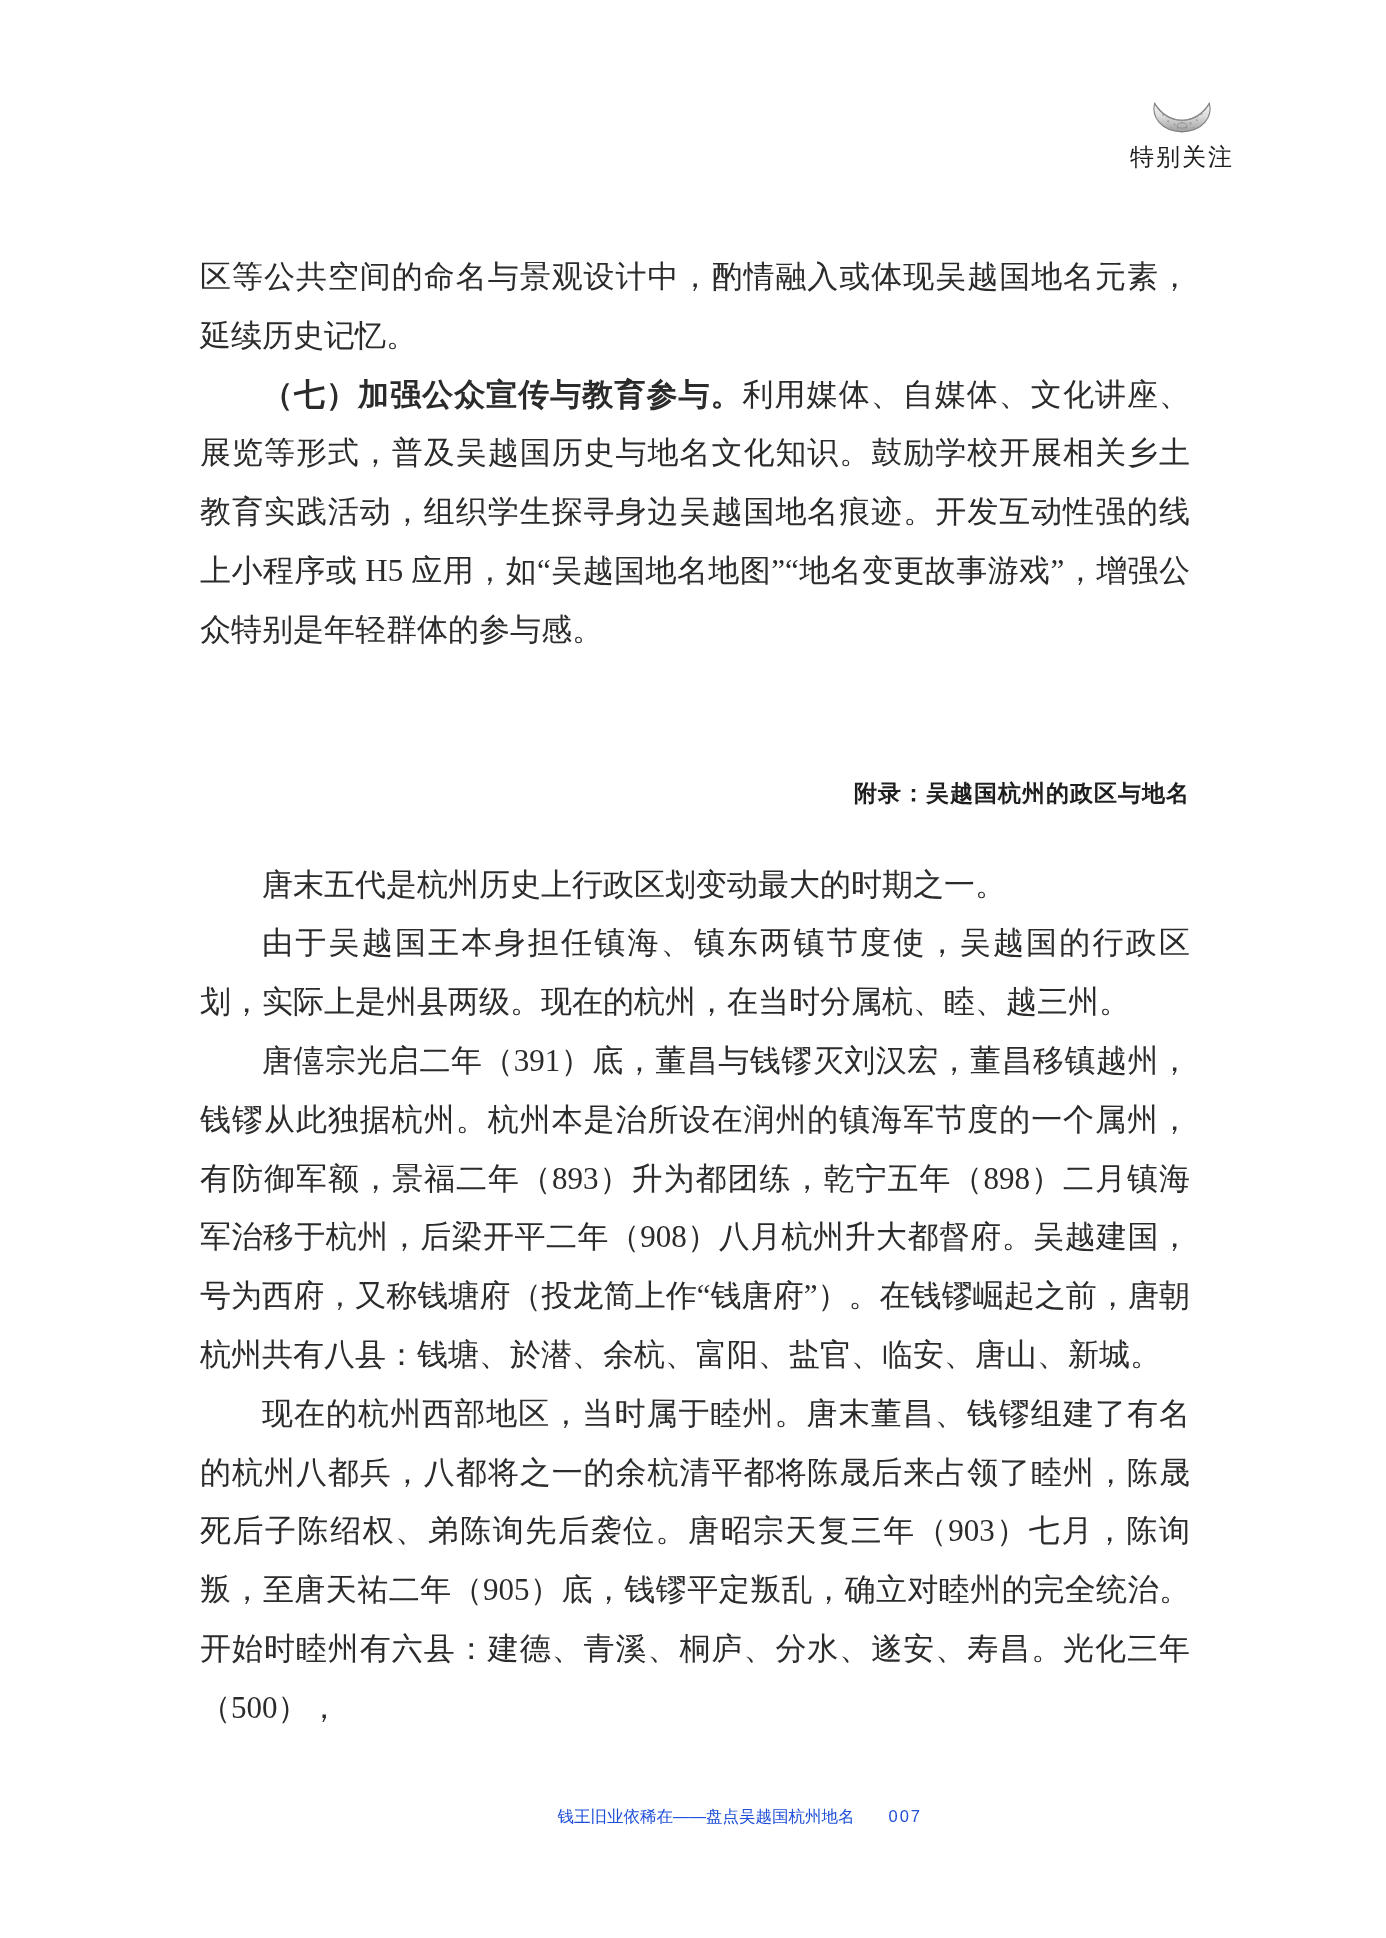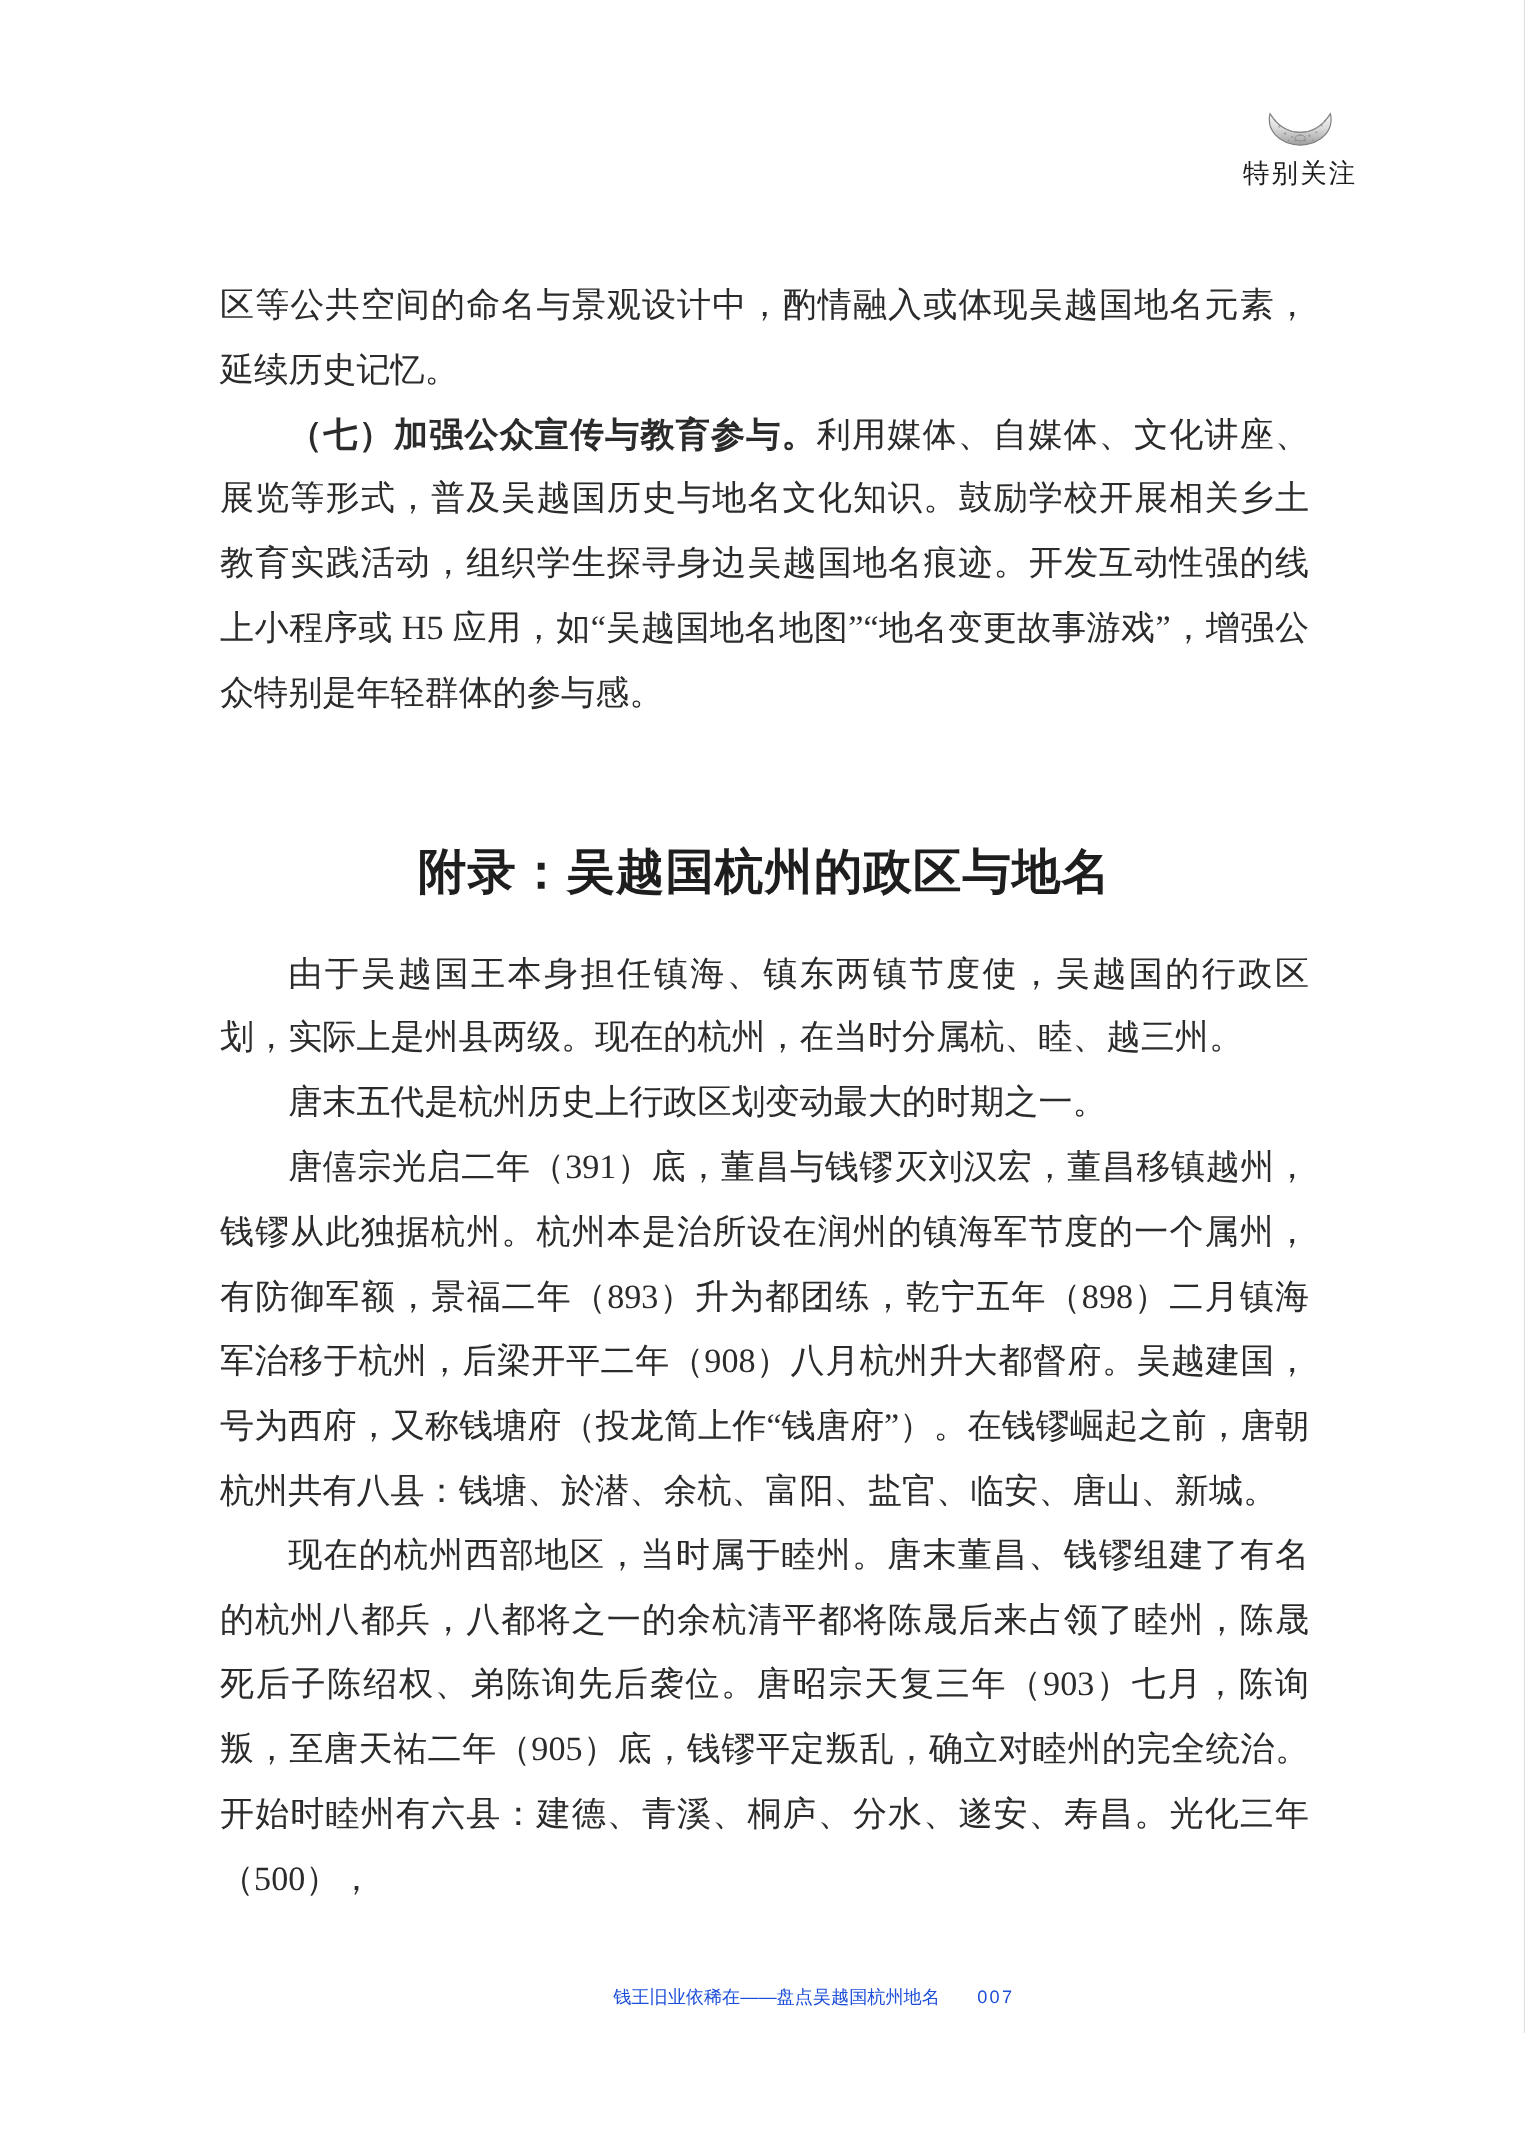--- a/index.html
+++ b/index.html
@@ -34,24 +34,24 @@
     font-size:31px;line-height:58.8px;
     text-align:justify;
     color:#2b2b2b;
   }
   .body-text p{margin:0;}
   .indent{text-indent:2em;}
   .lead{font-weight:bold;}
   .appendix-heading{
     margin:110px 0 40px 0;
     font-family:"Liberation Sans","DejaVu Sans",sans-serif;
-    font-size:44px;line-height:46px;
+    font-size:23px;line-height:46px;
     font-weight:700;color:#1e1e1e;
     letter-spacing:1px;
-    text-align:center;
+    text-align:right;
   }
 
   
   .footer{
     position:absolute;top:1803px;left:0;width:922px;
     text-align:right;
     font-family:"Liberation Sans","DejaVu Sans",sans-serif;
     font-size:16.5px;line-height:26px;
     font-weight:500;
     color:#1d4ed8;
@@ -97,21 +97,21 @@
   </div>
 
   <div class="body-text">
 
     <p>区等公共空间的命名与景观设计中，酌情融入或体现吴越国地名元素，延续历史记忆。</p>
 
     <p class="indent"><span class="lead">（七）加强公众宣传与教育参与。</span><span>利用媒体、自媒体、文化讲座、展览等形式，普及吴越国历史与地名文化知识。鼓励学校开展相关乡土教育实践活动，组织学生探寻身边吴越国地名痕迹。开发互动性强的线上小程序或 H5 应用，如“吴越国地名地图”“地名变更故事游戏”，增强公众特别是年轻群体的参与感。</span></p>
 
     <h2 class="appendix-heading">附录：吴越国杭州的政区与地名</h2>
 
+    <p class="indent">唐末五代是杭州历史上行政区划变动最大的时期之一。</p>
     <p class="indent">由于吴越国王本身担任镇海、镇东两镇节度使，吴越国的行政区划，实际上是州县两级。现在的杭州，在当时分属杭、睦、越三州。</p>
-    <p class="indent">唐末五代是杭州历史上行政区划变动最大的时期之一。</p>
     <p class="indent">唐僖宗光启二年（391）底，董昌与钱镠灭刘汉宏，董昌移镇越州，钱镠从此独据杭州。杭州本是治所设在润州的镇海军节度的一个属州，有防御军额，景福二年（893）升为都团练，乾宁五年（898）二月镇海军治移于杭州，后梁开平二年（908）八月杭州升大都督府。吴越建国，号为西府，又称钱塘府（投龙简上作“钱唐府”）。在钱镠崛起之前，唐朝杭州共有八县：钱塘、於潜、余杭、富阳、盐官、临安、唐山、新城。</p>
     <p class="indent">现在的杭州西部地区，当时属于睦州。唐末董昌、钱镠组建了有名的杭州八都兵，八都将之一的余杭清平都将陈晟后来占领了睦州，陈晟死后子陈绍权、弟陈询先后袭位。唐昭宗天复三年（903）七月，陈询叛，至唐天祐二年（905）底，钱镠平定叛乱，确立对睦州的完全统治。开始时睦州有六县：建德、青溪、桐庐、分水、遂安、寿昌。光化三年（500），</p>
   </div>
 
   <div class="footer"><span>钱王旧业依稀在——盘点吴越国杭州地名</span><span class="pagenum">007</span></div>
 
 </div>
 
 </body></html>

